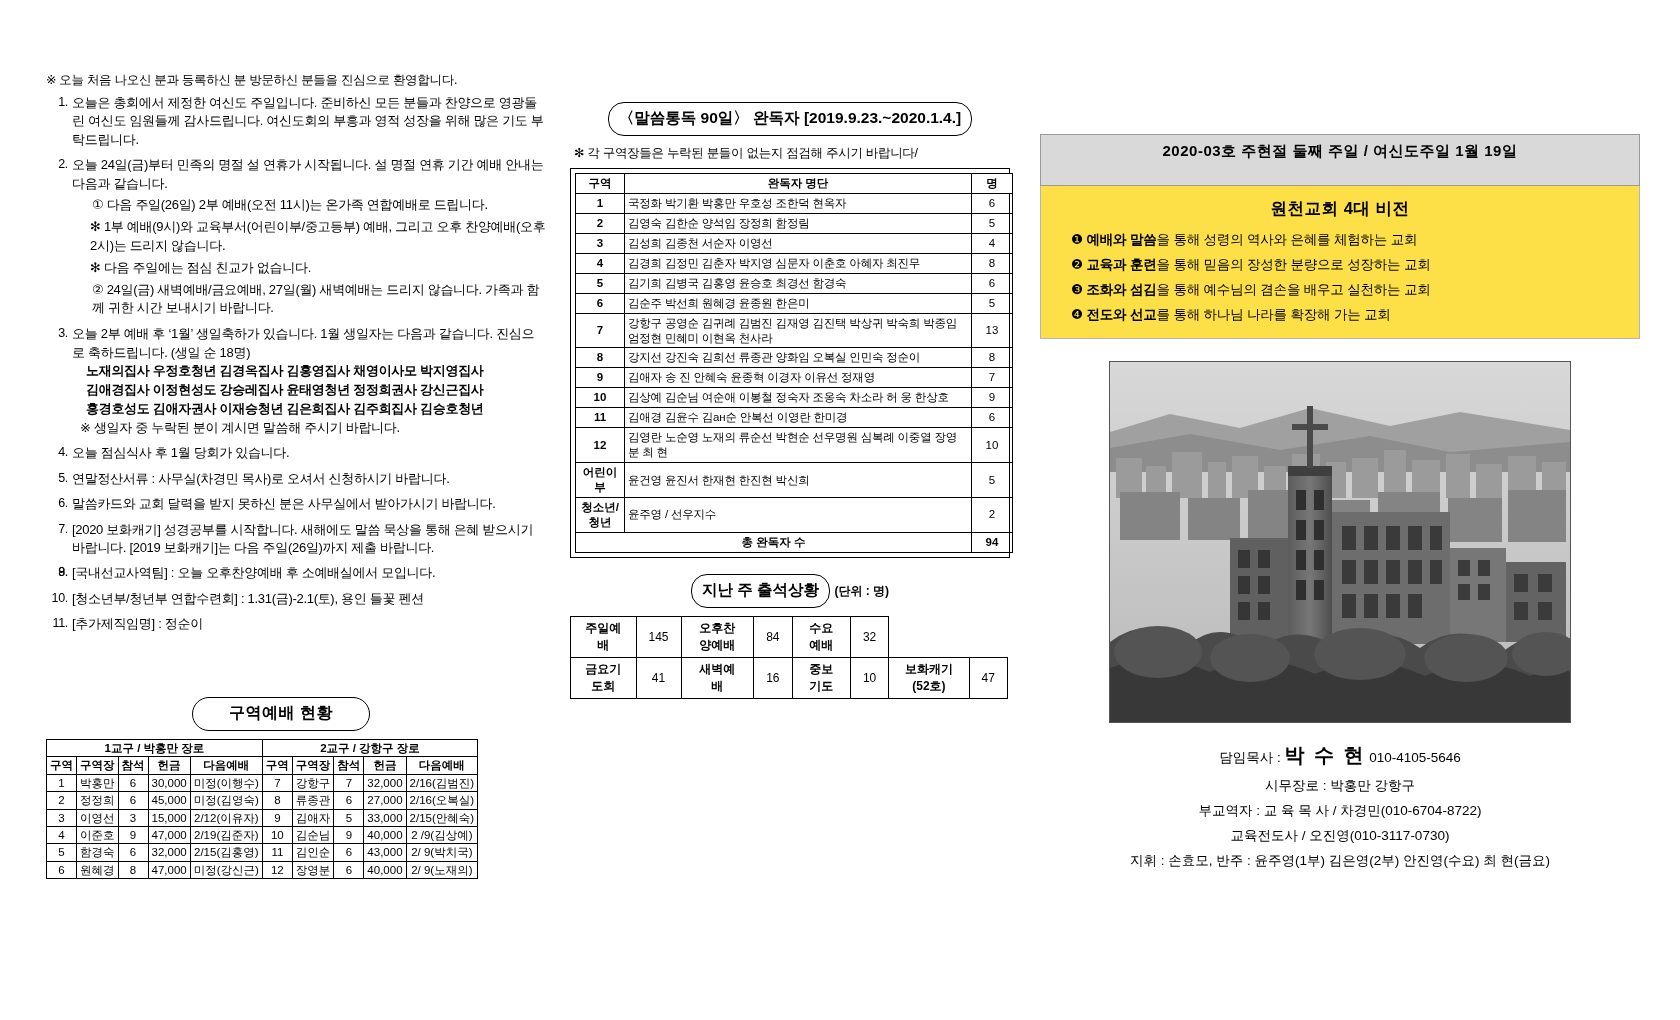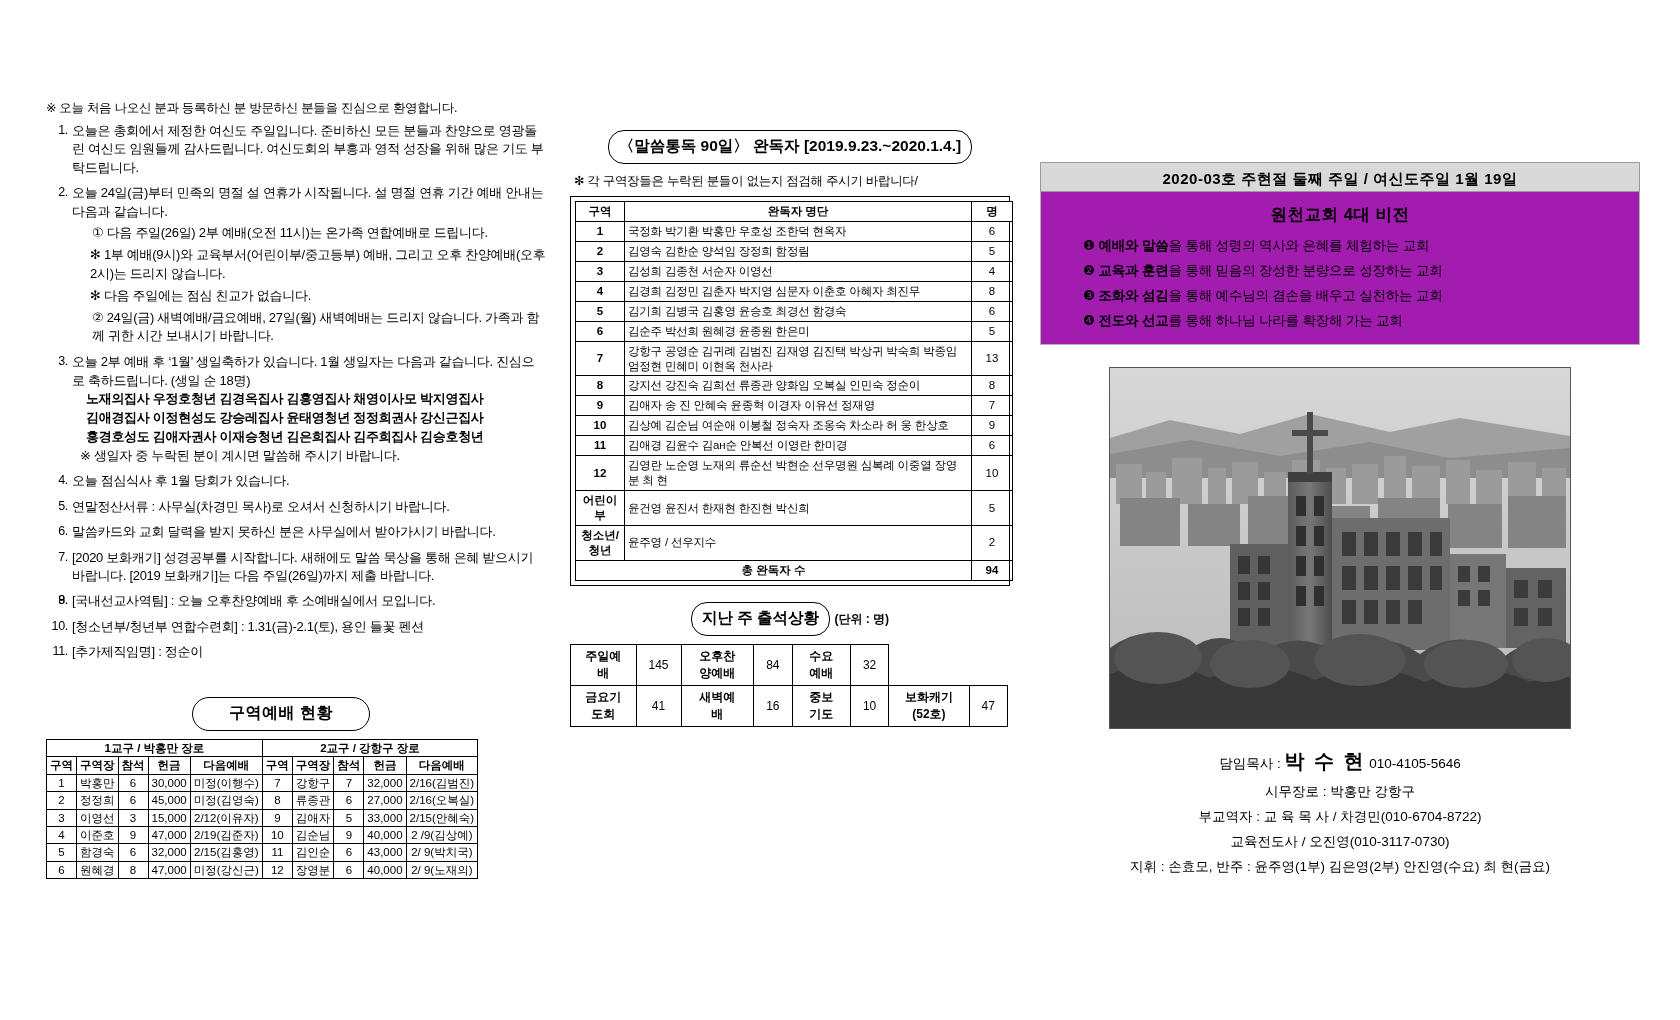--- a/index.html
+++ b/index.html
@@ -4,21 +4,21 @@
 <style>
   html,body{margin:0;padding:0;}
   body{
     width:1680px;height:1020px;
     background:#ffffff;
     font-family:"Liberation Sans","DejaVu Sans",sans-serif;
     color:#000;
     position:relative;
     overflow:hidden;
   }
-  .col{position:absolute;margin-top:28px;}
+  .col{position:absolute;}
 
   
   #left{left:46px;top:72px;width:500px;}
   .note-star{font-size:12.5px;margin-bottom:5px;letter-spacing:-0.3px;}
   ol.announce{list-style:none;margin:0;padding:0;}
   ol.announce > li{
     position:relative;padding-left:26px;margin-bottom:7px;
     font-size:13px;line-height:1.42;letter-spacing:-0.3px;
   }
   ol.announce > li .num{position:absolute;left:0;top:0;width:22px;text-align:right;font-size:12.5px;}
@@ -67,25 +67,25 @@
   .attend-title .unit{font-size:12px;font-weight:bold;}
   #attendTable{width:438px;border-collapse:collapse;font-size:12px;}
   #attendTable td{border:1px solid #000;padding:3px 12px;text-align:center;}
   #attendTable td.lbl{font-weight:bold;}
 
   
   #right{left:1040px;top:134px;width:600px;}
   .hdr-bar{
     background:#d9d9d9;border:1px solid #9a9a9a;
     text-align:center;font-weight:bold;font-size:15px;
-    padding:7px 0 2px;letter-spacing:0.5px;
+    padding:7px 0 24px;letter-spacing:0.5px;
   }
   .vision-box{
-    background:#a21caf;border:1px solid #b5b5b5;border-top:none;
-    padding:12px 28px 14px;
+    background:#fde047;border:1px solid #b5b5b5;border-top:none;
+    padding:12px 16px 14px;
   }
   .vision-title{text-align:center;font-weight:bold;font-size:16.5px;margin-bottom:11px;letter-spacing:0.5px;}
   .vision-item{font-size:13.5px;margin:7px 0 0 14px;letter-spacing:-0.2px;}
   .vision-item b{font-weight:bold;}
 
   
   .photo-wrap{margin:22px auto 0;width:460px;height:360px;position:relative;overflow:hidden;border:1px solid #555;}
   .photo-wrap svg{display:block;}
 
   .staff{margin-top:14px;text-align:center;font-size:13.5px;line-height:1.85;}

